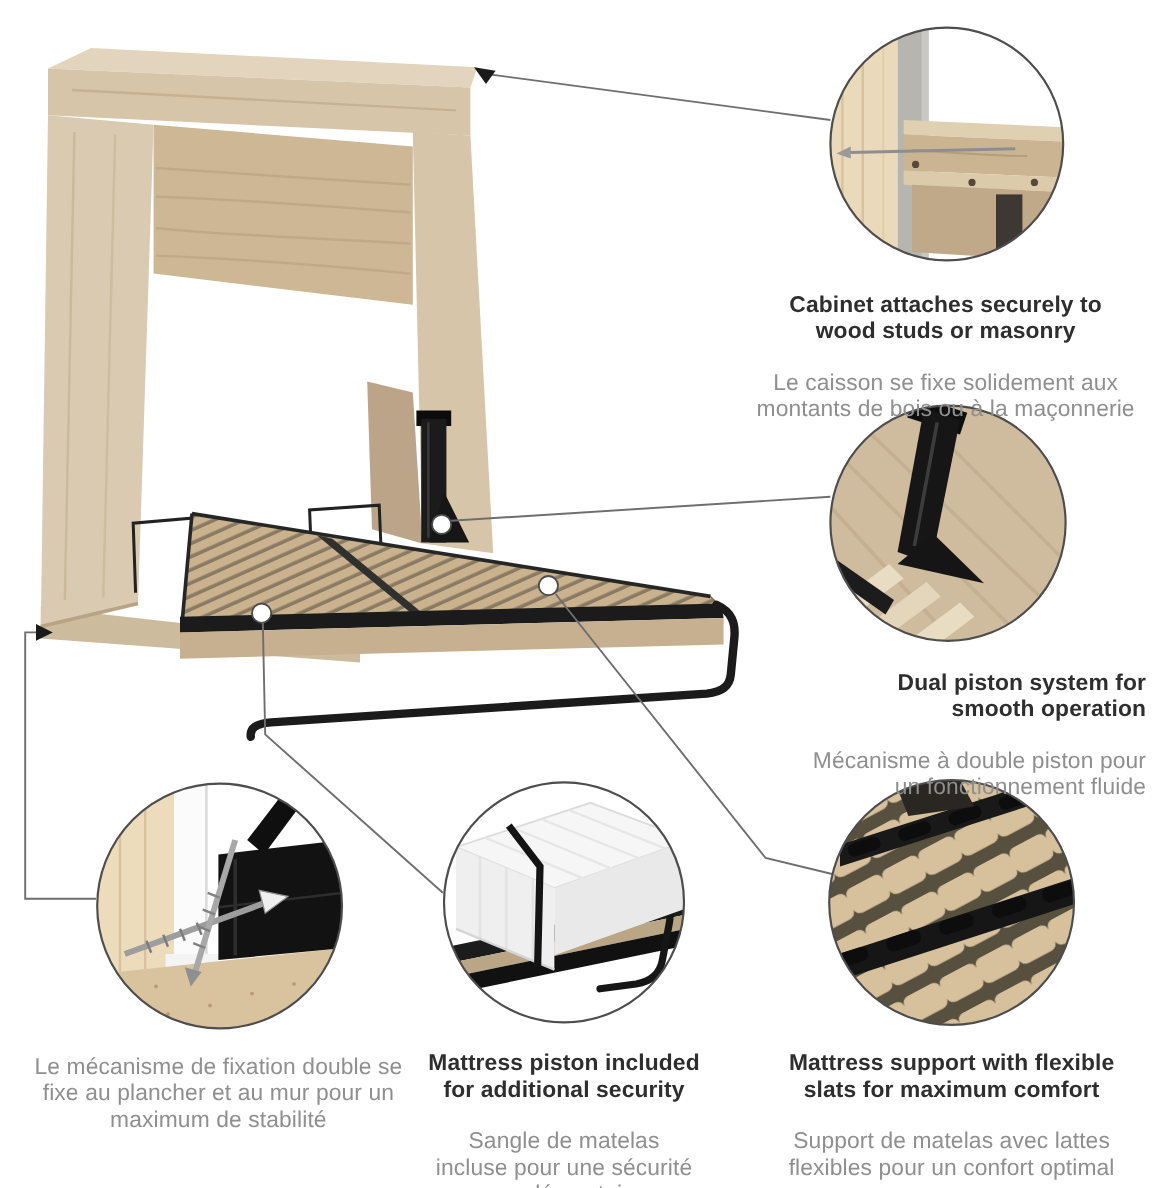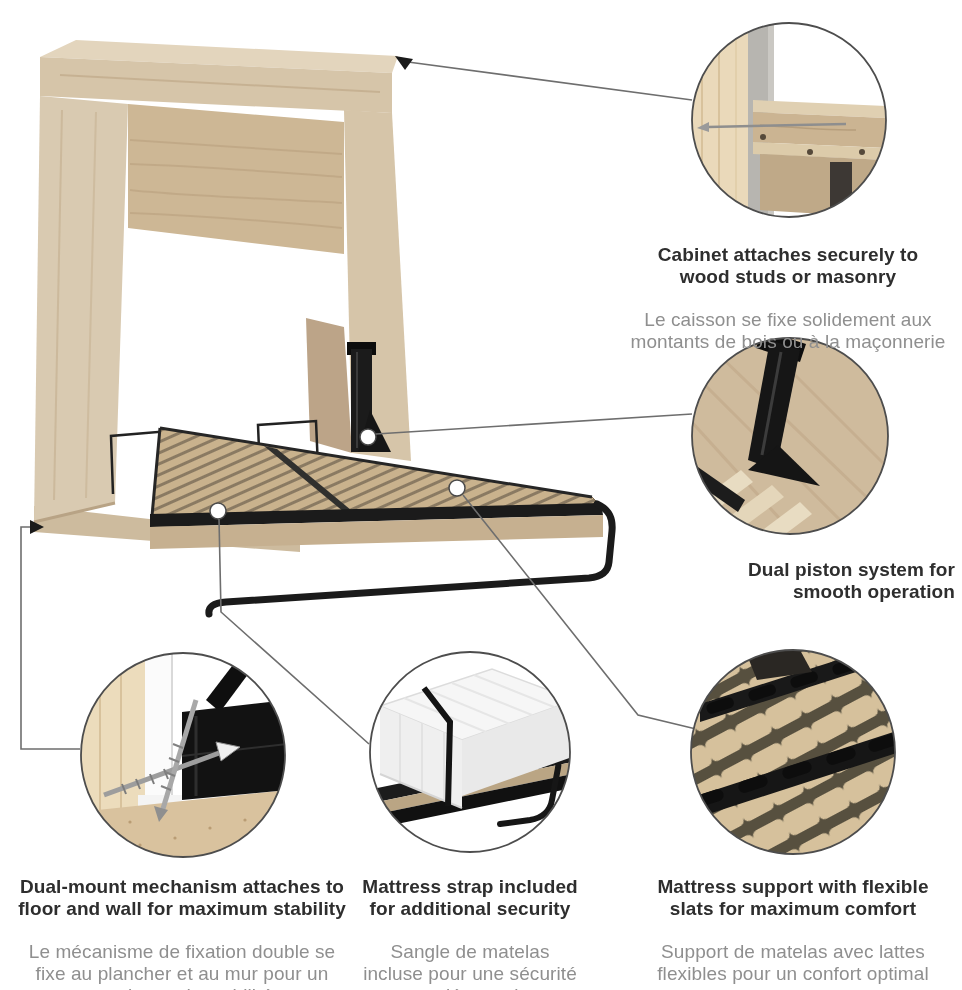--- a/index.html
+++ b/index.html
@@ -277,32 +277,32 @@
   <div class="callout-text t-cabinet">
     <p class="en">Cabinet attaches securely to
 wood studs or masonry</p>
     <p class="fr">Le caisson se fixe solidement aux
 montants de bois ou à la maçonnerie</p>
   </div>
 
   <div class="callout-text t-piston">
     <p class="en">Dual piston system for
 smooth operation</p>
+    <p class="fr">Mécanisme à double piston pour
+un fonctionnement fluide</p>
   </div>
 
   <div class="callout-text t-dualmount">
-    <p class="en">Dual-mount mechanism attaches to
-floor and wall for maximum stability</p>
     <p class="fr">Le mécanisme de fixation double se
 fixe au plancher et au mur pour un
 maximum de stabilité</p>
   </div>
 
   <div class="callout-text t-strap">
-    <p class="en">Mattress strap included
+    <p class="en">Mattress piston included
 for additional security</p>
     <p class="fr">Sangle de matelas
 incluse pour une sécurité
 supplémentaire</p>
   </div>
 
   <div class="callout-text t-slats">
     <p class="en">Mattress support with flexible
 slats for maximum comfort</p>
     <p class="fr">Support de matelas avec lattes

